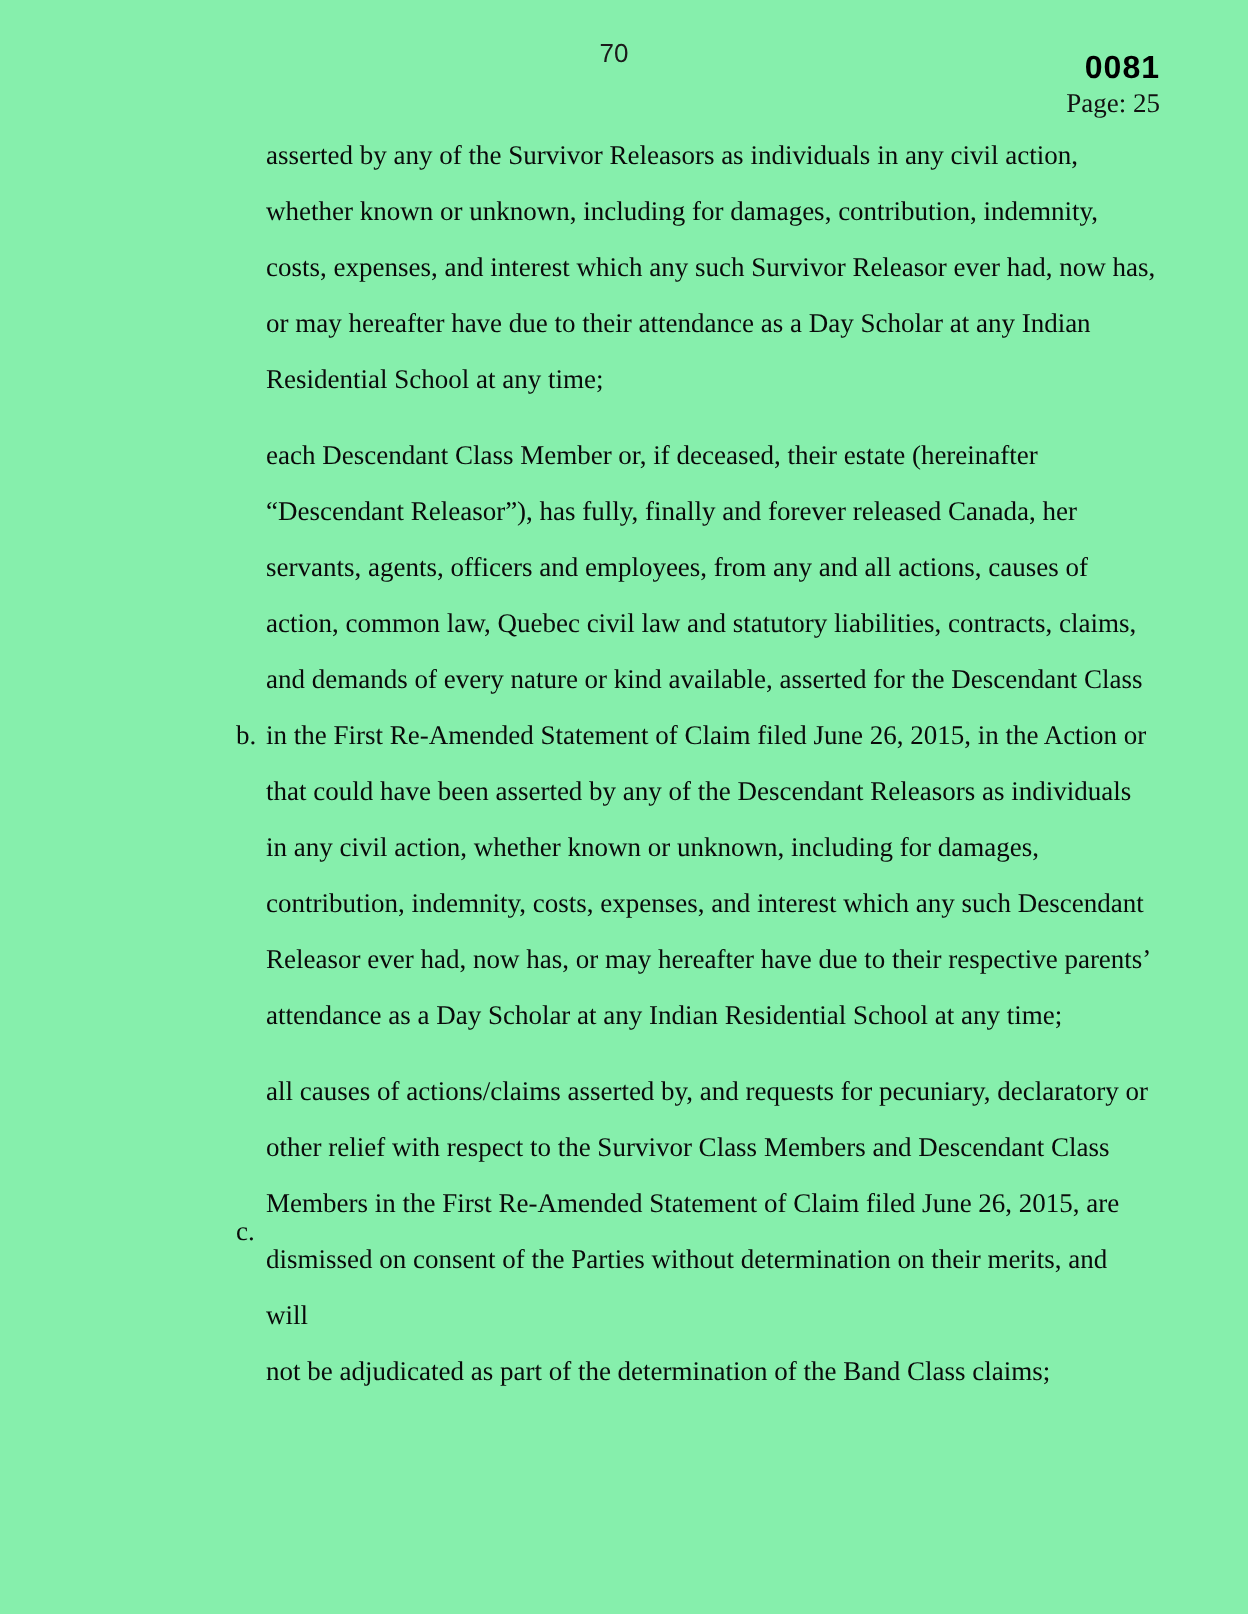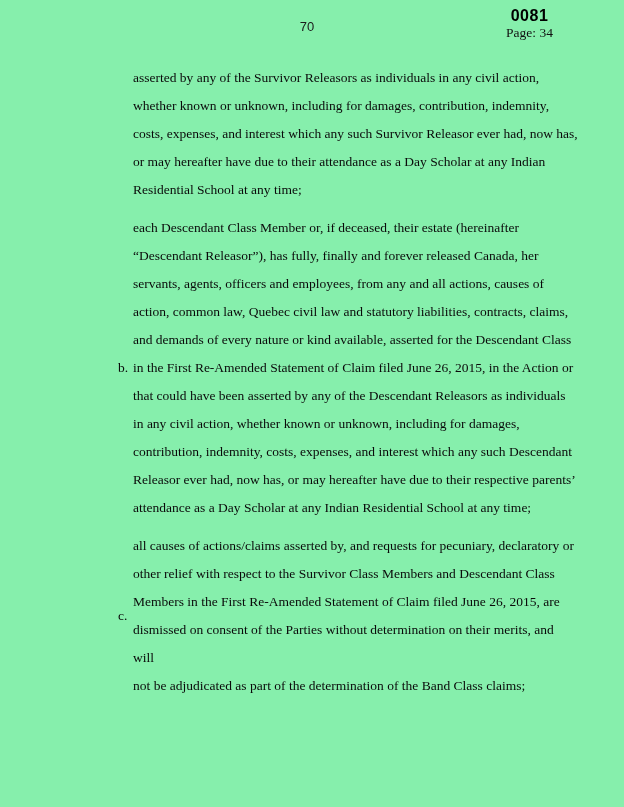--- a/index.html
+++ b/index.html
@@ -27,24 +27,24 @@
     left: 247px;
     width: 120px;
     text-align: center;
     font-family: "Liberation Sans", sans-serif;
     font-size: 13px;
     line-height: 15px;
     color: #1b1b1b;
   }
   .header-stamp {
     position: absolute;
-    top: 6px;
+    top: 25px;
     left: 479px;
     width: 101px;
-    text-align: center;
+    text-align: right;
   }
   .stamp-number {
     font-family: "Liberation Sans", sans-serif;
     font-weight: bold;
     font-size: 16px;
     line-height: 19px;
     letter-spacing: 0.5px;
     color: #000000;
   }
   .stamp-page {
@@ -83,21 +83,21 @@
 </style>
 </head>
 <body>
 
 <div class="page">
 
   <div class="header-page-number">70</div>
 
   <div class="header-stamp">
     <div class="stamp-number">0081</div>
-    <div class="stamp-page">Page: 34</div>
+    <div class="stamp-page">Page: 25</div>
   </div>
 
   <div class="doc-body">
 
     <div class="para">
       <span class="para-marker"></span>
       <div class="para-text">asserted by any of the Survivor Releasors as individuals in any civil action,
 whether known or unknown, including for damages, contribution, indemnity,
 costs, expenses, and interest which any such Survivor Releasor ever had, now has,
 or may hereafter have due to their attendance as a Day Scholar at any Indian

